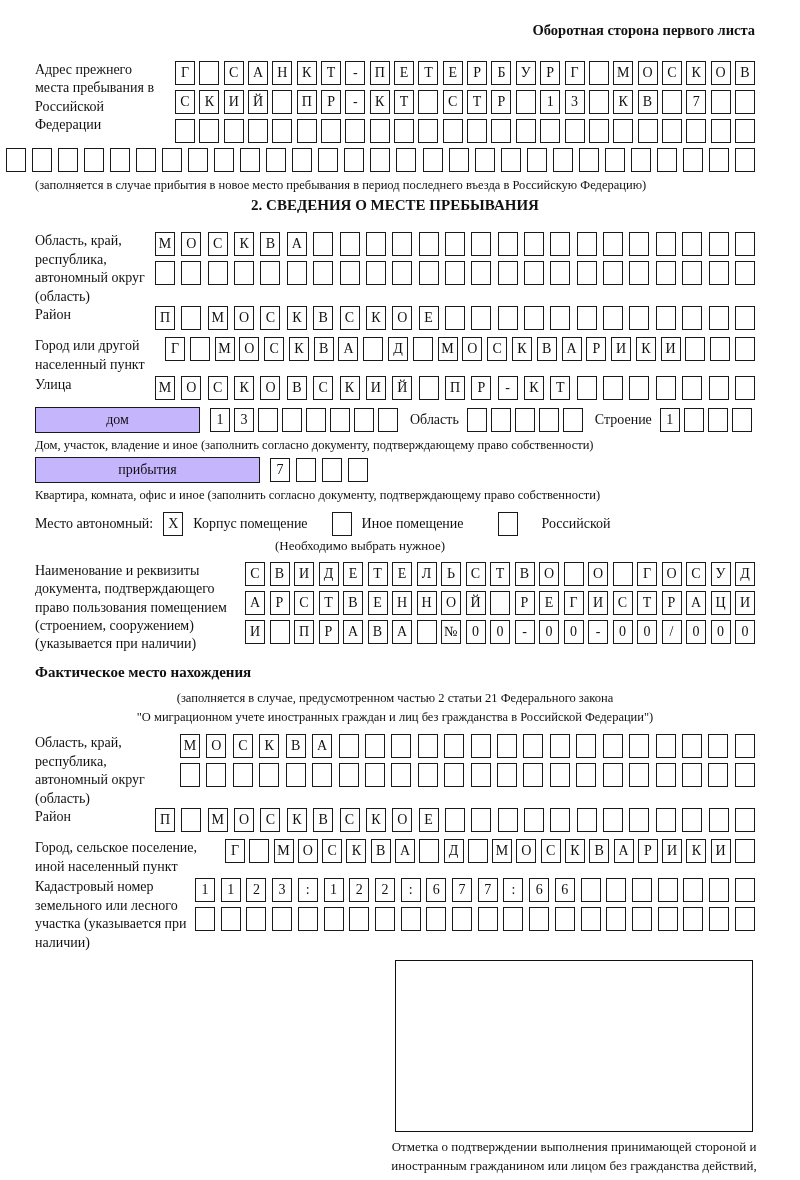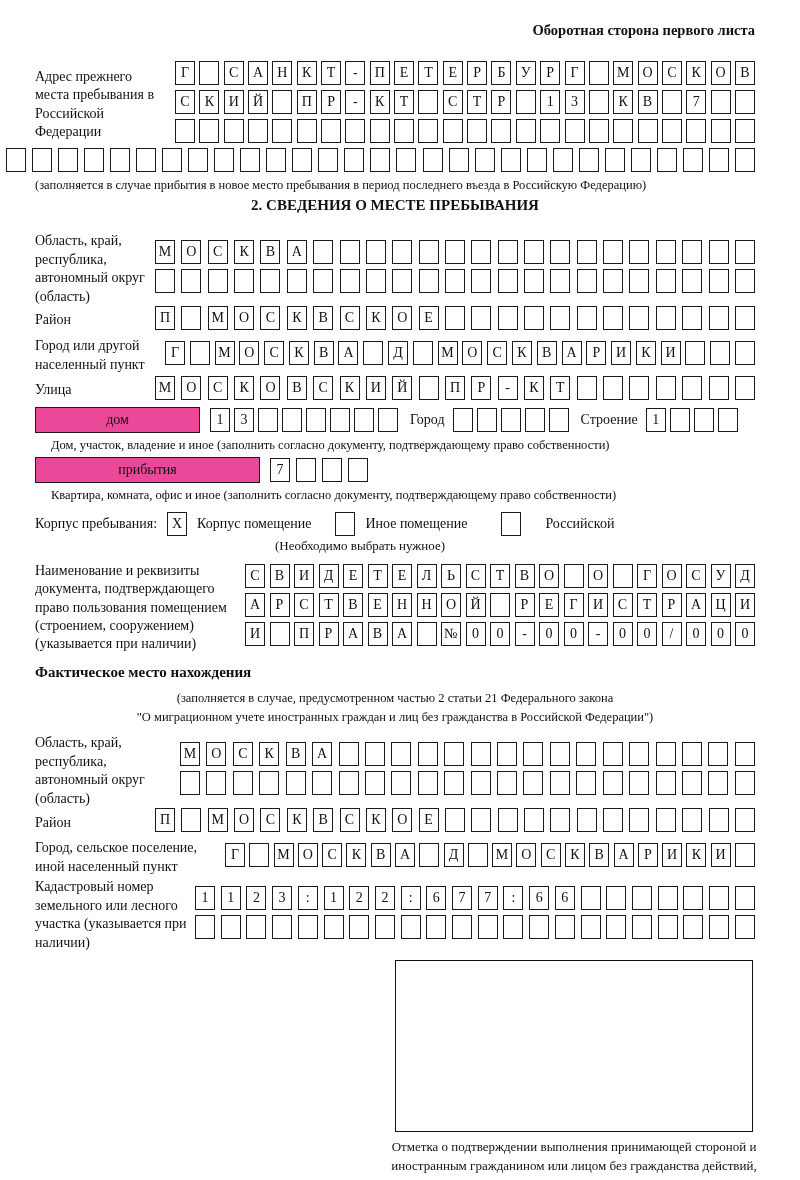--- a/index.html
+++ b/index.html
@@ -1,39 +1,39 @@
 <!DOCTYPE html>
 <html lang="ru"><head>
 <meta charset="utf-8">
 <style>
   html,body{margin:0;padding:0;background:#ffffff;}
   body{font-family:"Liberation Serif","DejaVu Serif",serif;color:#111;}
   .page{width:800px;height:1180px;box-sizing:border-box;padding:6px 45px 12px 35px;position:relative;overflow:hidden;background:#fff;}
 
   .hdr-note{text-align:right;font-size:14.5px;font-weight:600;margin:16px 0 22px;}
 
-  .frow{display:flex;align-items:center;}
+  .frow{display:flex;align-items:flex-start;}
   .lbl{font-size:14px;line-height:1.32;flex:none;box-sizing:border-box;padding-right:6px;}
   .w140{width:140px;} .w120{width:120px;} .w130{width:130px;} .w145{width:145px;}
   .w160{width:160px;} .w190{width:190px;} .w210{width:210px;}
 
   .rows{flex:1;min-width:0;}
   .cells{display:flex;justify-content:space-between;margin-bottom:5px;}
   .cell{flex:none;width:20px;height:24px;border:1.6px solid #1a1a1a;box-sizing:border-box;
         display:flex;align-items:center;justify-content:center;font-size:14px;background:#fff;}
   .bleed{margin-left:-29px;}
 
-  .caption{font-size:12.5px;line-height:1.3;margin-left:16px;}
+  .caption{font-size:12.5px;line-height:1.3;}
   .caption.center{text-align:left;}
   .cap-s1{margin:0 0 4px;}
   .h2{font-size:15px;font-weight:bold;text-align:center;margin:4px 0 18px;}
 
   .house-row{display:flex;align-items:center;margin:2px 0 4px;}
   .namebox{border:1.6px solid #1a1a1a;height:26px;box-sizing:border-box;display:flex;
-           align-items:center;justify-content:center;font-size:14px;background:#ec4899;flex:none;}
+           align-items:center;justify-content:center;font-size:14px;background:#c4b5fd;flex:none;}
   .housebox{width:165px;margin-right:10px;}
   .aptbox{width:225px;margin-right:10px;}
   .gcells{display:flex;gap:4px;}
   .gcells .cell{width:20px;}
   .inline-lbl{font-size:14px;margin:0 8px 0 12px;flex:none;}
 
   .stay-row{display:flex;align-items:center;margin:8px 0 2px;font-size:14px;}
   .checkbox{width:20px;height:24px;border:1.6px solid #1a1a1a;box-sizing:border-box;flex:none;
             display:flex;align-items:center;justify-content:center;font-size:14px;margin:0 10px;}
   .stay-note{font-size:13px;margin:2px 0 8px 240px;}
@@ -326,21 +326,21 @@
     <div class="gcells">
         <div class="cell">1</div>
         <div class="cell">3</div>
         <div class="cell"></div>
         <div class="cell"></div>
         <div class="cell"></div>
         <div class="cell"></div>
         <div class="cell"></div>
         <div class="cell"></div>
       </div>
-    <div class="inline-lbl">Город</div>
+    <div class="inline-lbl">Область</div>
     <div class="gcells">
         <div class="cell"></div>
         <div class="cell"></div>
         <div class="cell"></div>
         <div class="cell"></div>
         <div class="cell"></div>
       </div>
     <div class="inline-lbl">Строение</div>
     <div class="gcells">
         <div class="cell">1</div>
@@ -356,21 +356,21 @@
     <div class="gcells" style="gap:6px;">
         <div class="cell">7</div>
         <div class="cell"></div>
         <div class="cell"></div>
         <div class="cell"></div>
       </div>
   </div>
   <div class="caption mb4">Квартира, комната, офис и иное (заполнить согласно документу, подтверждающему право собственности)</div>
 
   <div class="stay-row">
-    <span>Корпус пребывания:</span>
+    <span>Место автономный:</span>
     <span class="checkbox">X</span>
     <span>Корпус помещение</span>
     <span class="checkbox" style="margin-left:24px;"></span>
     <span>Иное помещение</span>
     <span class="checkbox" style="margin-left:34px;margin-right:24px;"></span>
     <span>Российской</span>
   </div>
   <div class="stay-note">(Необходимо выбрать нужное)</div>
 
   <div class="frow mb2">

